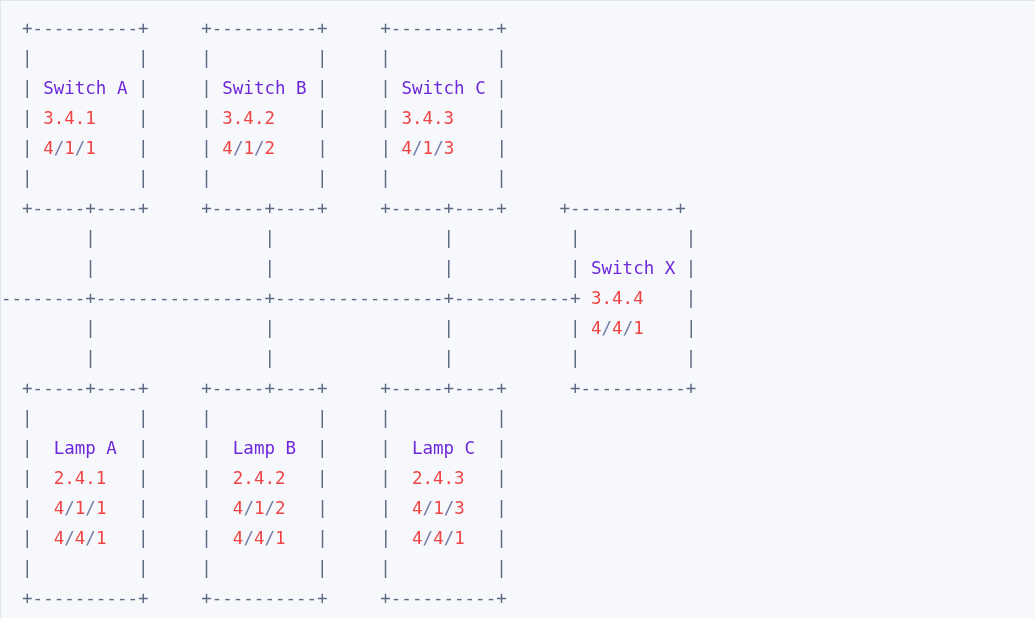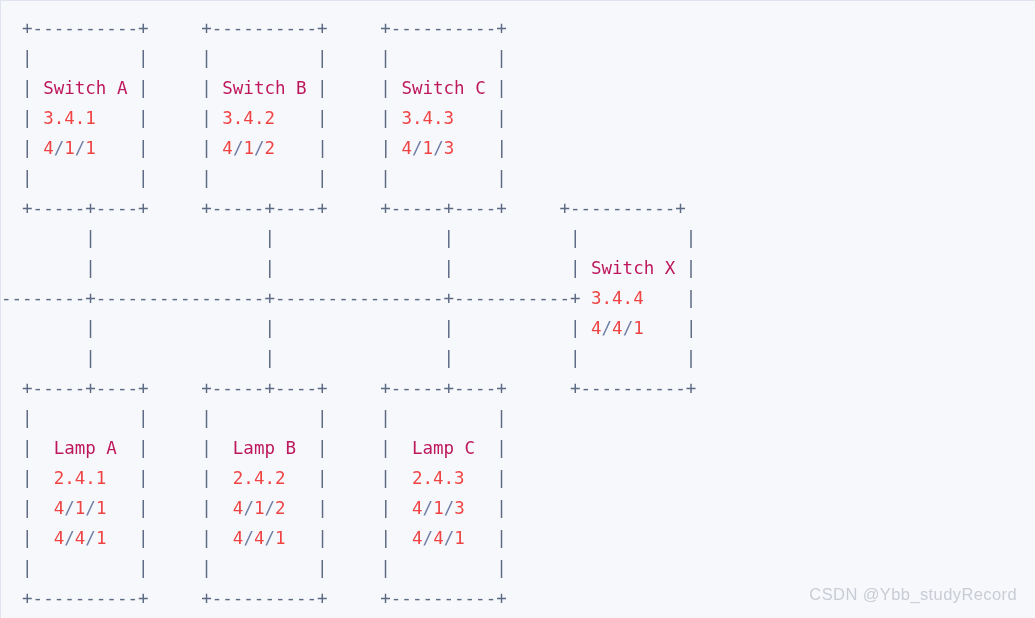--- a/index.html
+++ b/index.html
@@ -38,21 +38,21 @@
     font-size: 17.5px;
     line-height: 30px;
     letter-spacing: 0px;
     white-space: pre;
     color: #5d6a84;
     -webkit-font-smoothing: antialiased;
   }
 
   
   .fg-box   { color: #5d6a84; }          
-  .fg-label { color: #be185d; }          
+  .fg-label { color: #6d28d9; }          
   .fg-num   { color: #ef4444; }          
   .fg-slash { color: #6f7fa6; }          
 
   
   #watermark {
     position: absolute;
     right: 18px;
     bottom: 14px;
     font-family: "Liberation Sans", "DejaVu Sans", sans-serif;
     font-size: 16.5px;
@@ -82,15 +82,14 @@
 <span class="fg-box">        |                |                |           |          |</span>
 <span class="fg-box">  +-----+----+     +-----+----+     +-----+----+      +----------+</span>
 <span class="fg-box">  |          |     |          |     |          |</span>
 <span class="fg-box">  |  </span><span class="fg-label">Lamp A</span><span class="fg-box">  |     |  </span><span class="fg-label">Lamp B</span><span class="fg-box">  |     |  </span><span class="fg-label">Lamp C</span><span class="fg-box">  |</span>
 <span class="fg-box">  |  </span><span class="fg-num">2.4.1</span><span class="fg-box">   |     |  </span><span class="fg-num">2.4.2</span><span class="fg-box">   |     |  </span><span class="fg-num">2.4.3</span><span class="fg-box">   |</span>
 <span class="fg-box">  |  </span><span class="fg-num">4</span><span class="fg-slash">/</span><span class="fg-num">1</span><span class="fg-slash">/</span><span class="fg-num">1</span><span class="fg-box">   |     |  </span><span class="fg-num">4</span><span class="fg-slash">/</span><span class="fg-num">1</span><span class="fg-slash">/</span><span class="fg-num">2</span><span class="fg-box">   |     |  </span><span class="fg-num">4</span><span class="fg-slash">/</span><span class="fg-num">1</span><span class="fg-slash">/</span><span class="fg-num">3</span><span class="fg-box">   |</span>
 <span class="fg-box">  |  </span><span class="fg-num">4</span><span class="fg-slash">/</span><span class="fg-num">4</span><span class="fg-slash">/</span><span class="fg-num">1</span><span class="fg-box">   |     |  </span><span class="fg-num">4</span><span class="fg-slash">/</span><span class="fg-num">4</span><span class="fg-slash">/</span><span class="fg-num">1</span><span class="fg-box">   |     |  </span><span class="fg-num">4</span><span class="fg-slash">/</span><span class="fg-num">4</span><span class="fg-slash">/</span><span class="fg-num">1</span><span class="fg-box">   |</span>
 <span class="fg-box">  |          |     |          |     |          |</span>
 <span class="fg-box">  +----------+     +----------+     +----------+</span></pre>
 
-  <div id="watermark">CSDN @Ybb_studyRecord</div>
 
 </div>
 
 </body></html>

